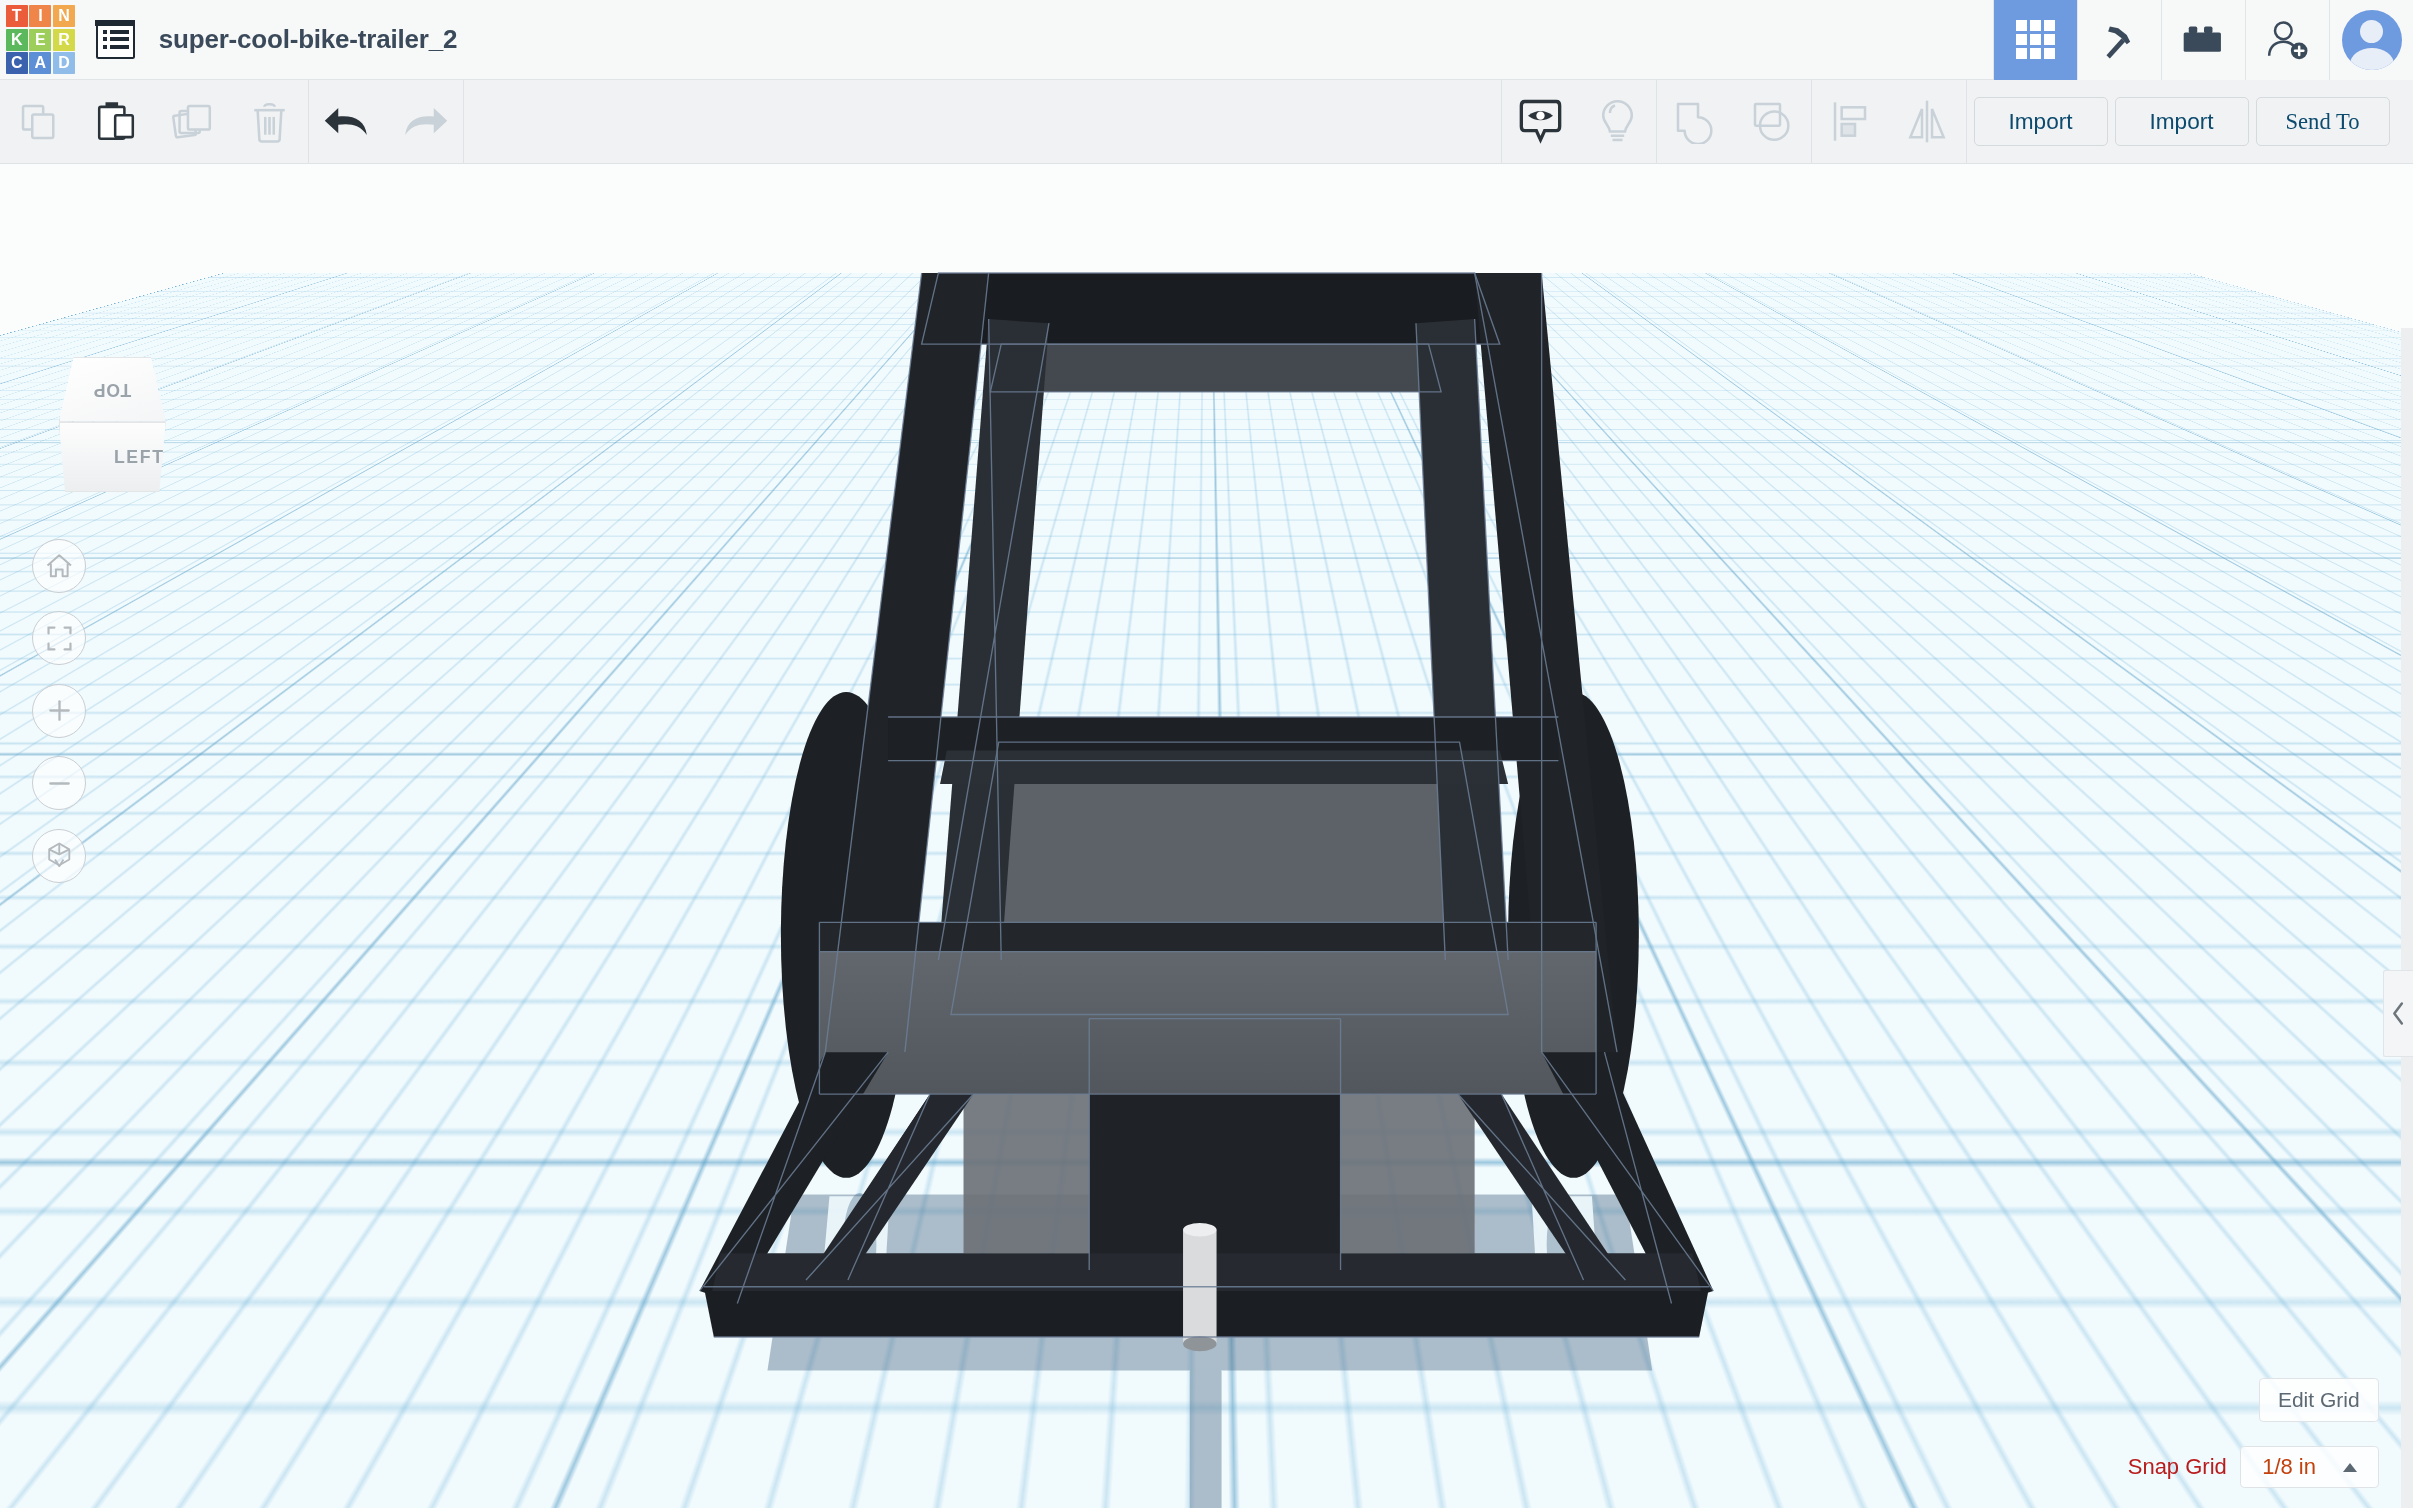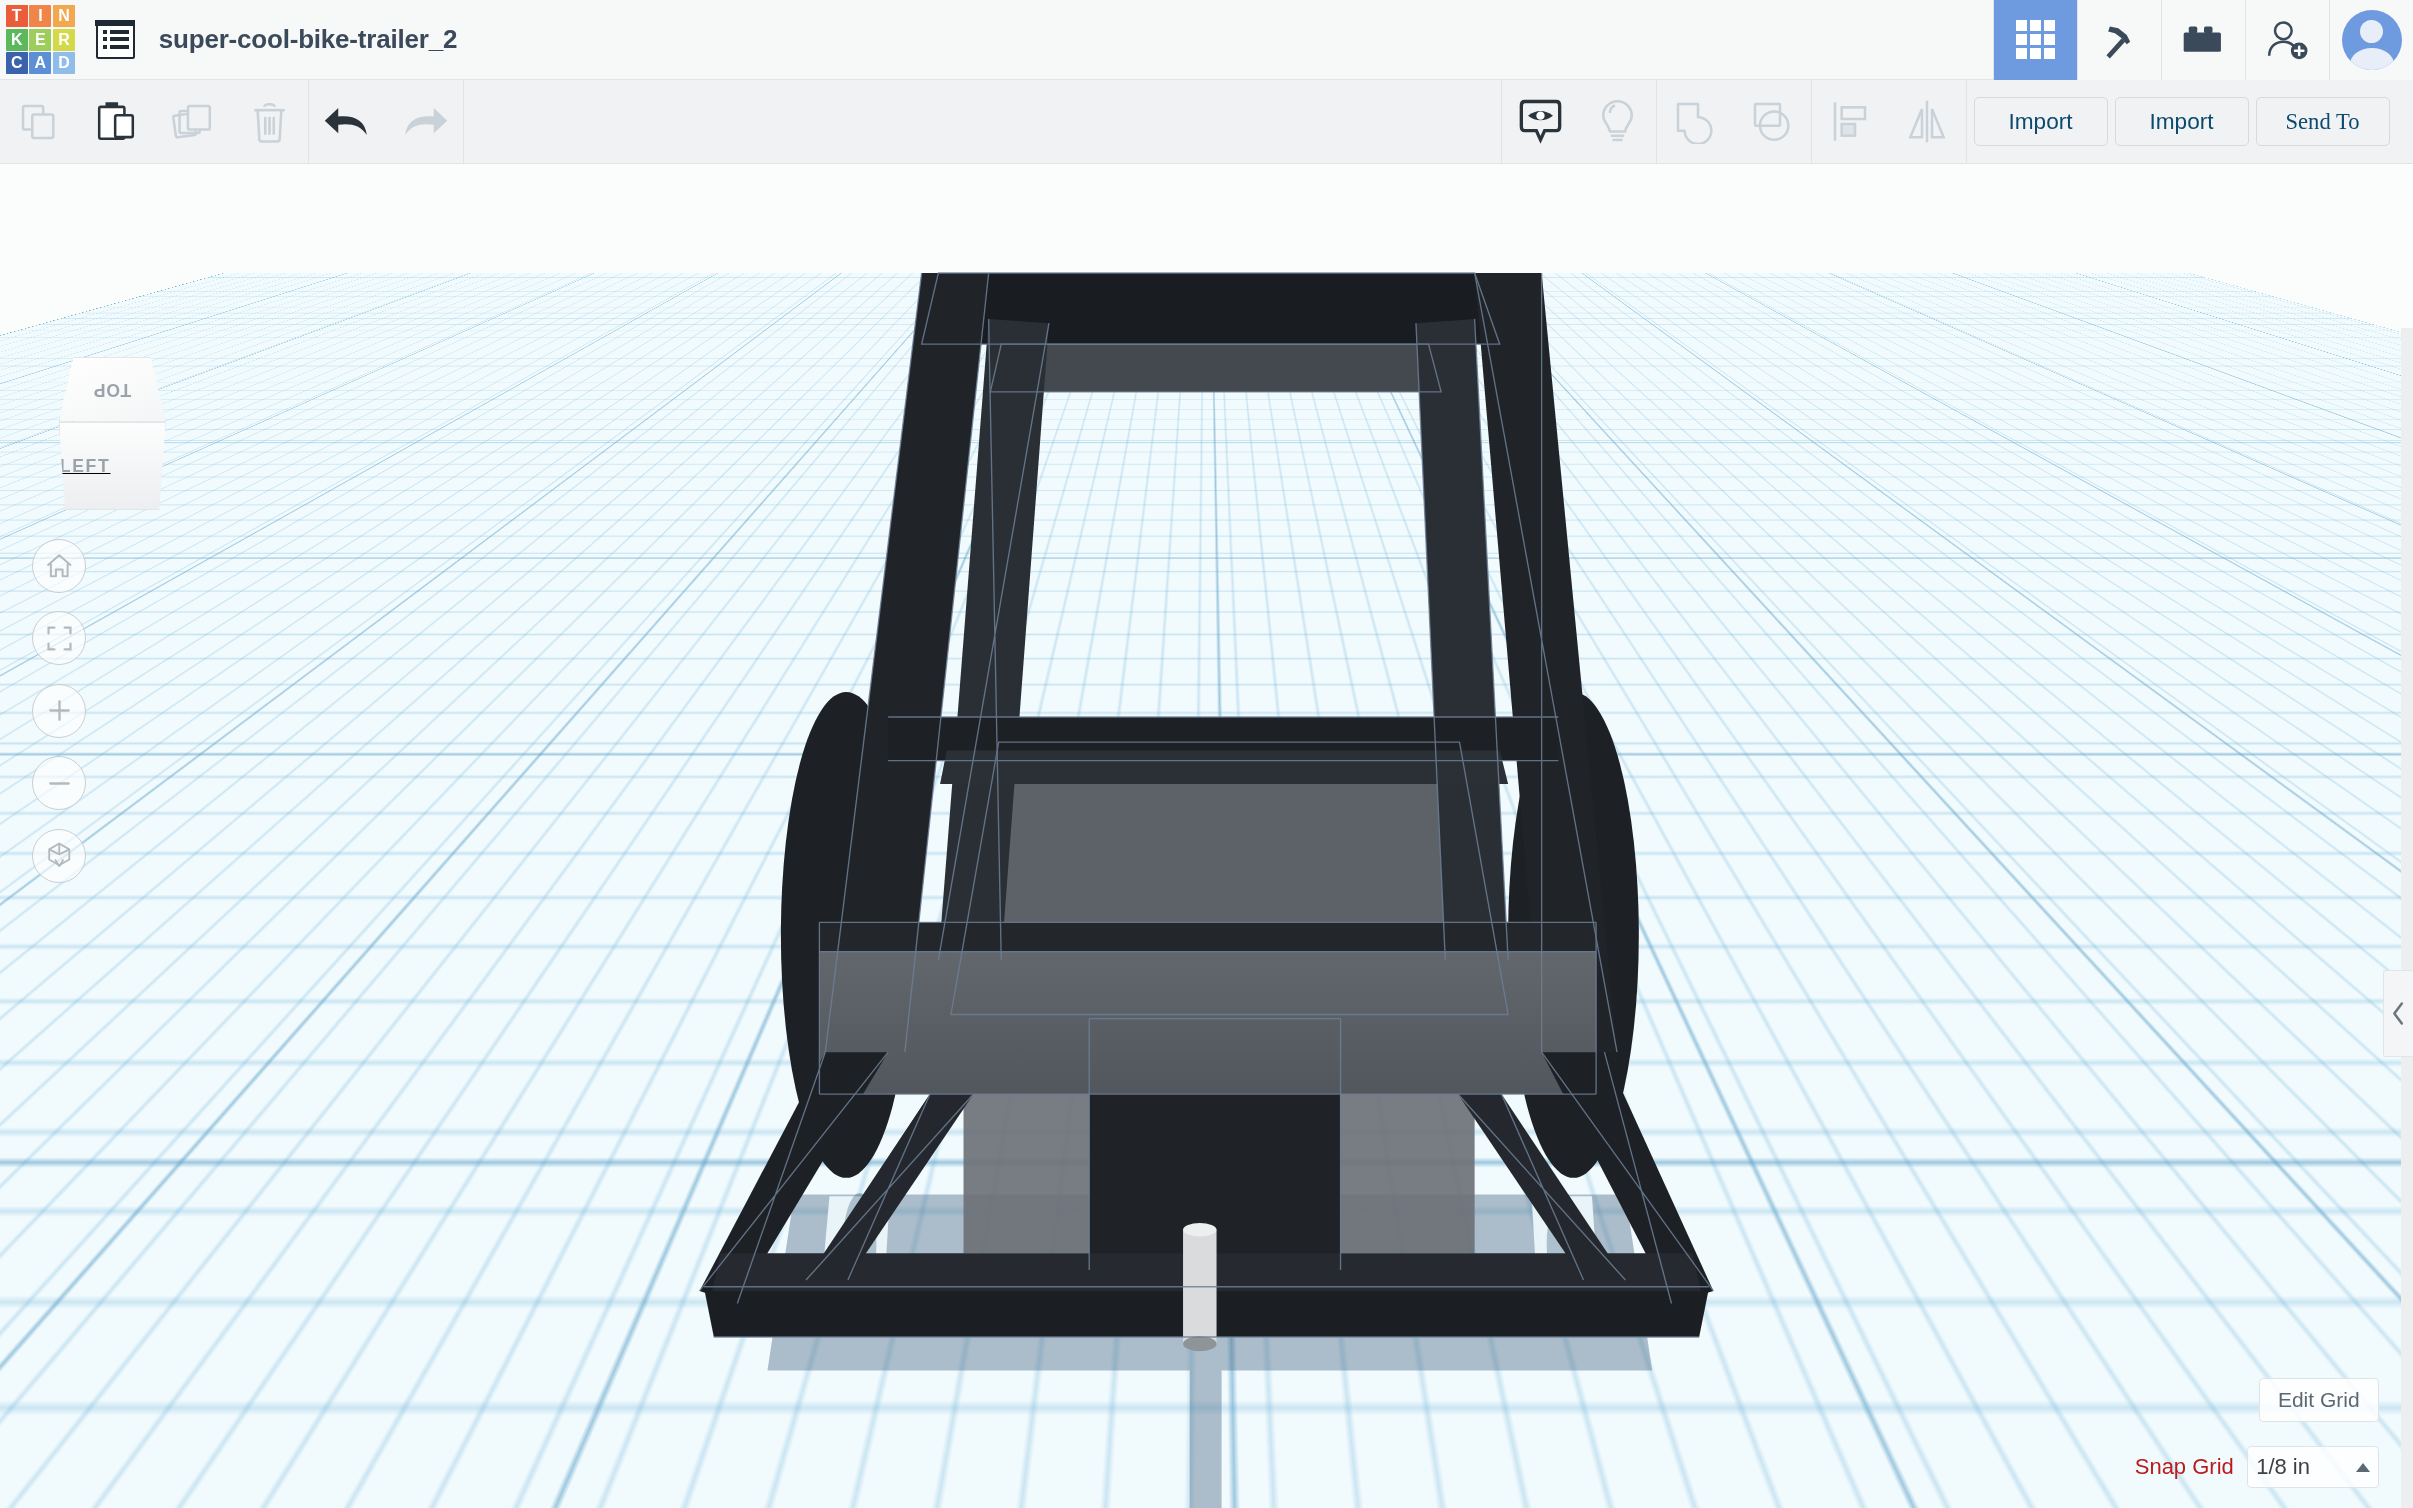--- a/index.html
+++ b/index.html
@@ -178,25 +178,25 @@
     clip-path: polygon(14% 0%, 86% 0%, 100% 100%, 0% 100%);
     display: flex; align-items: center; justify-content: center;
   }
   .vc-top span {
     transform: rotate(180deg);
     font-size: 17.6px; font-weight: bold; color: #9aa2aa;
     letter-spacing: 0.8px;
   }
   .vc-front {
     position: absolute; left: 6.7px; top: 67px;
-    width: 107px; height: 88px;
+    width: 107px; height: 70px;
     background: linear-gradient(180deg, #fdfdfd 0%, #eceef0 100%);
     border: 0.8px solid #e3e5e7;
     clip-path: polygon(0% 0%, 100% 0%, 94% 100%, 6% 100%);
-    display: flex; align-items: center; justify-content: flex-start; text-decoration: underline;
+    display: flex; align-items: center; justify-content: flex-end;
   }
   .vc-front span {
     font-size: 17.6px; font-weight: bold; color: #9aa2aa;
     letter-spacing: 1.7px;
   }
 
   
   .navbtns {
     position: absolute; left: 32px; top: 375px;
     display: flex; flex-direction: column; gap: 18.4px;
@@ -216,25 +216,25 @@
     background: rgba(255,255,255,0.85);
     color: #5c6872; font-size: 21px;
     display: flex; align-items: center;
   }
   .snapgrid {
     position: absolute; right: 34px; bottom: 20px;
     display: flex; align-items: center; gap: 13.4px;
   }
   .snapgrid .lbl { color: #b91c1c; font-size: 22px; }
   .snap-select {
-    height: 42px; padding: 0 8px;
+    height: 42px; padding: 0 21px;
     border: 0.8px solid #e0e3e6; border-radius: 4.2px;
     background: rgba(255,255,255,0.8);
-    display: flex; align-items: center; gap: 46px;
-    color: #404040; font-size: 22px;
+    display: flex; align-items: center; gap: 27px;
+    color: #c2410c; font-size: 22px;
   }
   .caret-up {
     width: 0; height: 0;
     border-left: 7.5px solid transparent;
     border-right: 7.5px solid transparent;
     border-bottom: 9.2px solid #5c6872;
   }
 
   
   .panel-handle {

